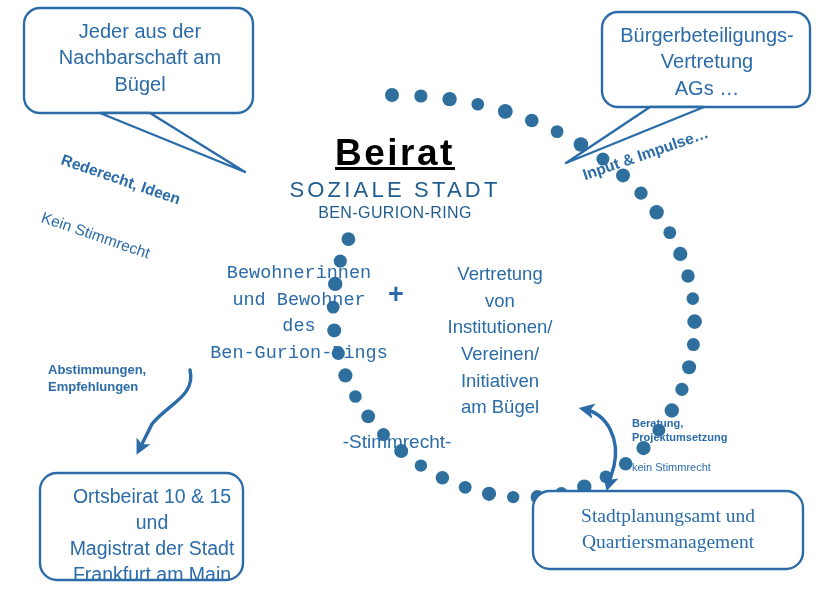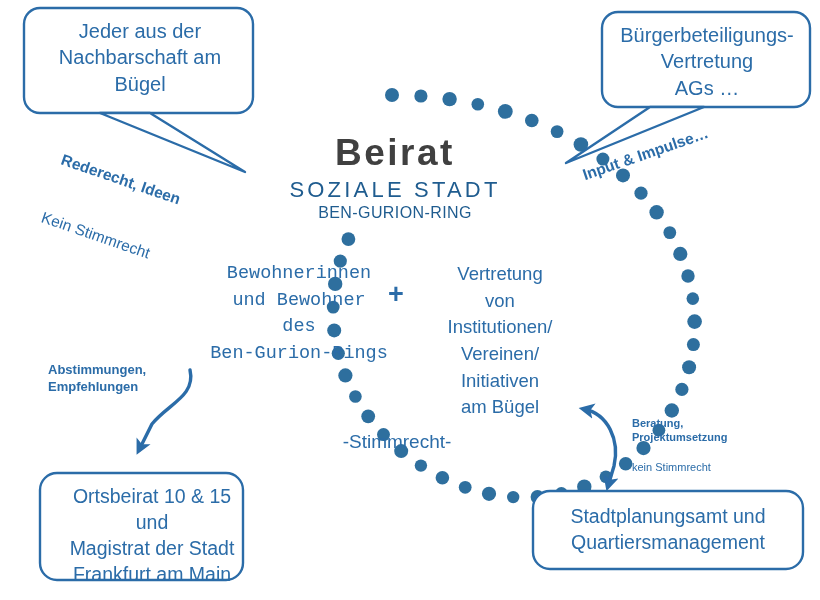--- a/index.html
+++ b/index.html
@@ -39,28 +39,29 @@
     line-height: 1.32;
   }
   #bubble-tl-text { left: 34px; top: 18px;  width: 212px; }
   #bubble-tr-text { left: 604px; top: 22px; width: 206px; }
   
   .box-text {
     font-size: 19.5px;
     line-height: 1.34;
   }
   #box-bl-text { left: 42px;  top: 483px; width: 220px; }
-  #box-br-text { left: 535px; top: 503px; width: 266px; }
+  #box-br-text { left: 535px; top: 503px; width: 266px; font-family: Liberation Serif, serif; }
   
   #hdr-beirat {
     left: 270px; top: 130px; width: 250px;
     font-size: 37px;
     font-weight: bold;
     letter-spacing: 2.5px;
-    color: #404040;
+    color: #000000;
+    text-decoration: underline;
   }
   #hdr-soziale {
     left: 268px; top: 176px; width: 254px;
     font-size: 22px;
     letter-spacing: 3.2px;
     color: #1f5c8f;
   }
   #hdr-ring {
     left: 268px; top: 203px; width: 254px;
     font-size: 16px;

